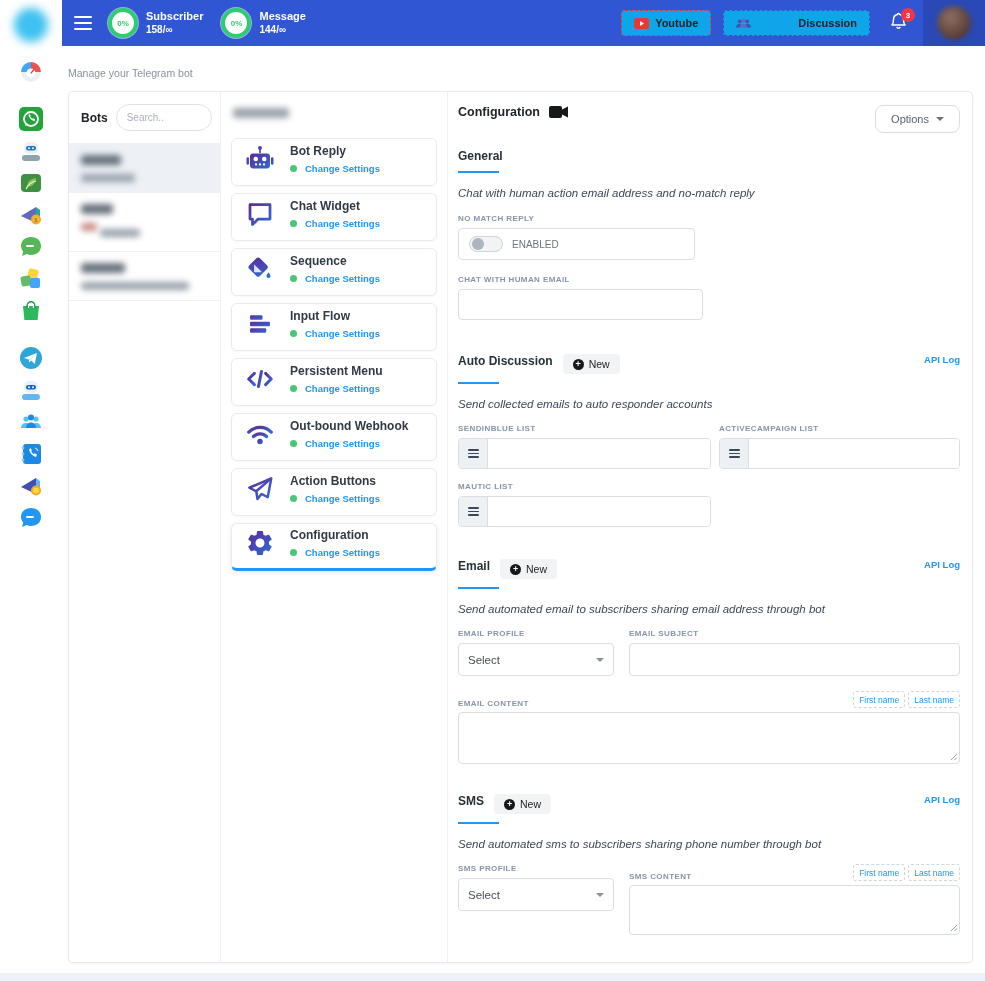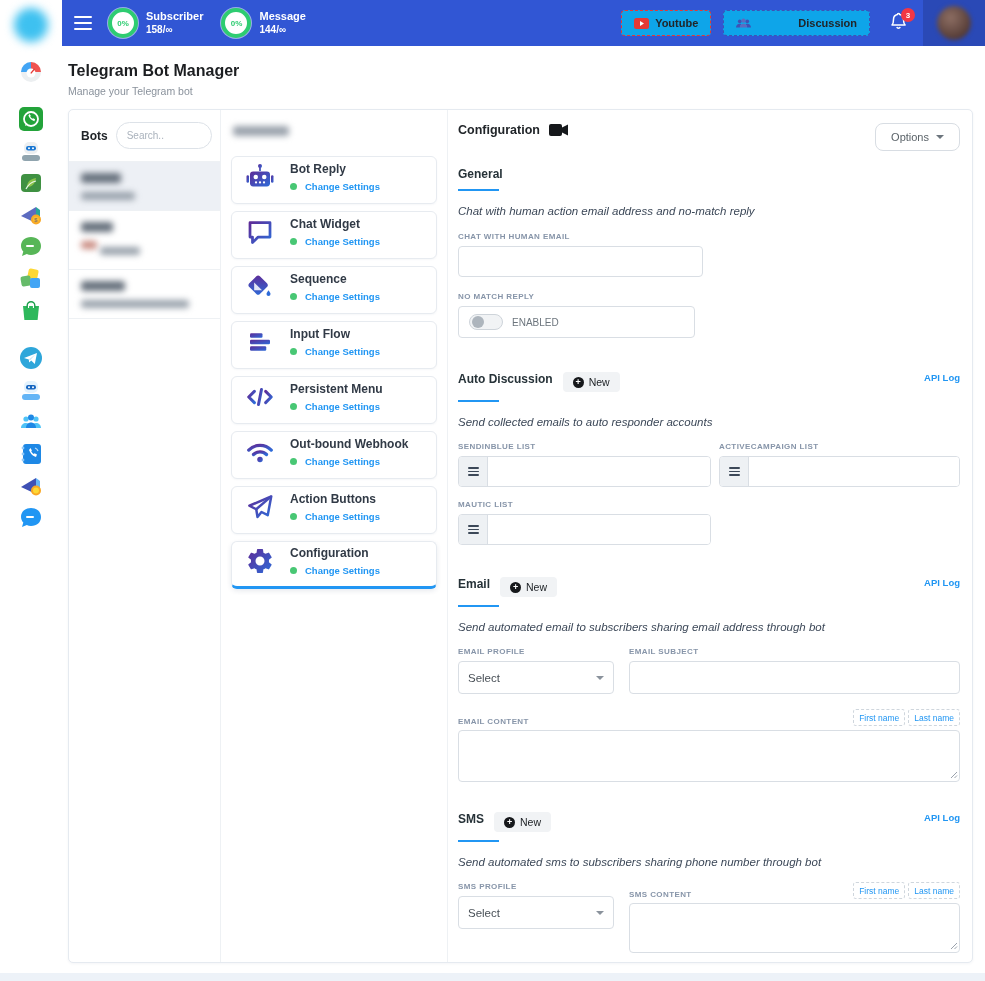--- a/index.html
+++ b/index.html
@@ -285,21 +285,20 @@
             <path d="M6.8 15a1.8 1.8 0 0 0 3.4 0" fill="none" stroke="#fff" stroke-width="1.5"></path>
           </svg>
         <div class="badge">3</div>
       </div>
       <div class="avatar-zone">
         <div class="avatar"></div>
       </div>
     </div>
 
     <div class="page-head">
-      <div class="page-title">Telegram Bot Manager</div>
       <div class="page-sub">Manage your Telegram bot</div>
     </div>
 
     <div class="panel">
 
       <div class="bots-col">
         <div class="bots-head">
           <div class="bots-title">Bots</div>
           <input class="bots-search" placeholder="Search.." style="">
         </div>
@@ -473,32 +472,32 @@
             <span class="caret"></span>
           </button>
         </div>
 
         <div class="sec-head" style="margin-top:16px">
           <span class="sec-title">General</span>
         </div>
         <div class="tabline"></div>
         <div class="sec-desc">Chat with human action email address and no-match reply</div>
 
-        <div class="fld w-245">
-          <div class="f-label">CHAT WITH HUMAN EMAIL</div>
-          <input class="f-input" style="">
-        </div>
         <div class="fld">
           <div class="f-label">NO MATCH REPLY</div>
           <div class="toggle-box">
             <div class="toggle">
                 <div class="knob"></div>
               </div>
             <span class="toggle-lbl">ENABLED</span>
           </div>
+        </div>
+        <div class="fld w-245">
+          <div class="f-label">CHAT WITH HUMAN EMAIL</div>
+          <input class="f-input" style="">
         </div>
 
         <div class="sec-head" style="margin-top:34px">
           <span class="sec-title">Auto Discussion</span>
           <button class="new-btn">
               <span class="plus-ic">+</span>
               <span>New</span>
             </button>
           <span class="api-log">API Log</span>
         </div>

